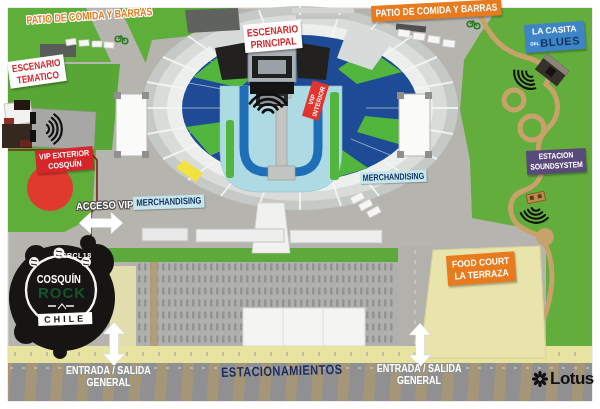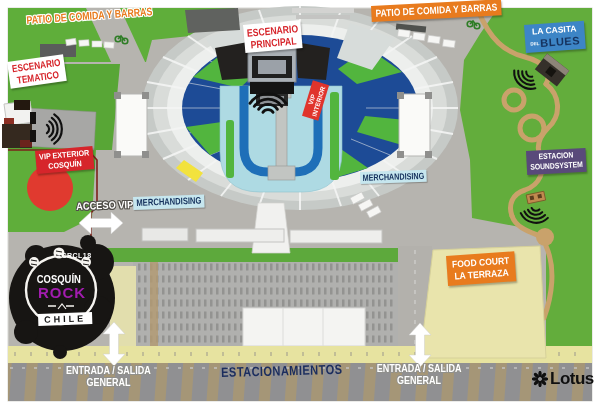--- a/index.html
+++ b/index.html
@@ -27,21 +27,21 @@
   #lbl-merch-left{left:133px;top:197px;transform:rotate(-2deg) scaleX(.8);background:#c6e6ee;color:#14305c;font-size:9.5px;padding:1px 4px;box-shadow:1px 1px 1px rgba(0,0,0,.25);}
   #lbl-merch-right{left:360px;top:172px;transform:rotate(-2deg) scaleX(.8);background:#c6e6ee;color:#14305c;font-size:9px;padding:1px 3px;box-shadow:1px 1px 1px rgba(0,0,0,.25);}
   #lbl-soundsystem{left:526px;top:151px;transform:rotate(-3deg) scaleX(.85);background:#594a7a;color:#fff;font-size:8px;padding:2px 4px;text-align:center;line-height:1.25;}
   #lbl-foodcourt{left:446px;top:256px;transform:rotate(-4deg) scaleX(.9);background:#e87b1e;color:#fff;font-size:9.5px;padding:3px 6px;text-align:center;line-height:1.25;}
   #lbl-estacionamientos{left:221px;top:365px;transform:rotate(-1.5deg) scaleX(.82);color:#1b2d5e;font-size:13.5px;letter-spacing:.5px;}
   #lbl-entrada-left{left:58px;top:365px;width:112px;text-align:center;color:#fff;font-size:10px;transform:scaleX(.9);}
   #lbl-entrada-right{left:366px;top:363px;width:118px;text-align:center;color:#fff;font-size:10px;transform:scaleX(.9);}
   #lbl-lotus{left:532px;top:369px;display:flex;align-items:center;gap:2px;color:#101010;font-size:17px;letter-spacing:-.5px;}
   #lbl-crcl{left:57px;top:252px;color:#fff;font-size:7px;letter-spacing:.5px;}
   #lbl-cosquin{left:30px;top:273px;width:64px;text-align:center;color:#fff;font-size:10.5px;transform:scaleX(.9);}
-  #lbl-rock{left:30px;top:284px;width:64px;text-align:center;color:#a21caf;font-size:15px;letter-spacing:1px;}
+  #lbl-rock{left:30px;top:284px;width:64px;text-align:center;color:#14532d;font-size:15px;letter-spacing:1px;}
   #lbl-chile{left:38px;top:314px;transform:rotate(-2deg);background:#fff;color:#111;font-size:9px;letter-spacing:3px;padding:1px 6px;}
 </style>
 </head>
 <body>
 
 <div id="stage-wrap">
 
 <svg id="map-svg" width="600" height="409" viewBox="0 0 600 409">
   <defs>
     <g id="waves">

